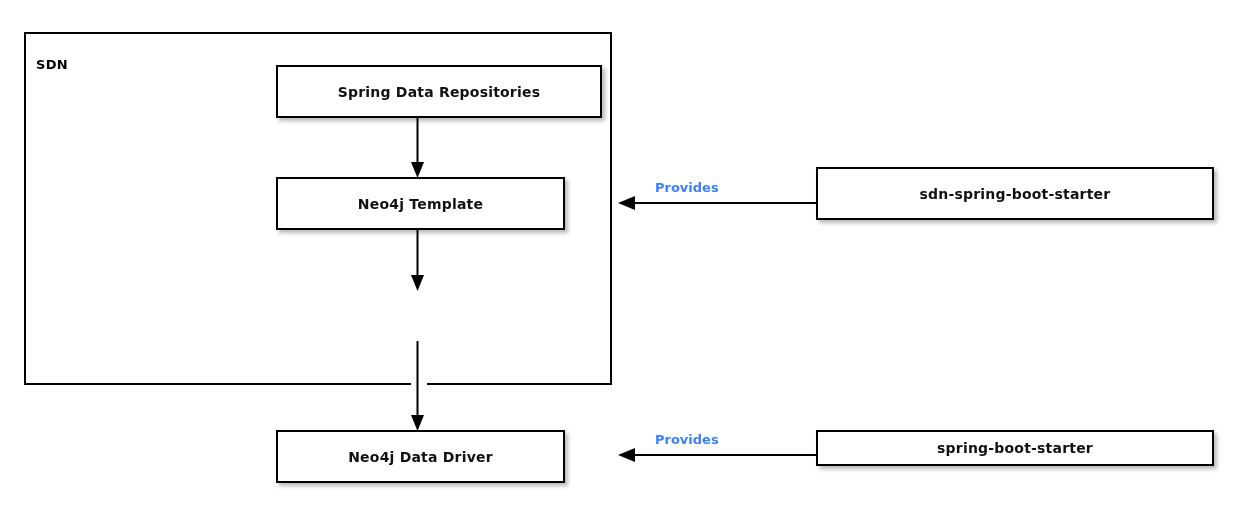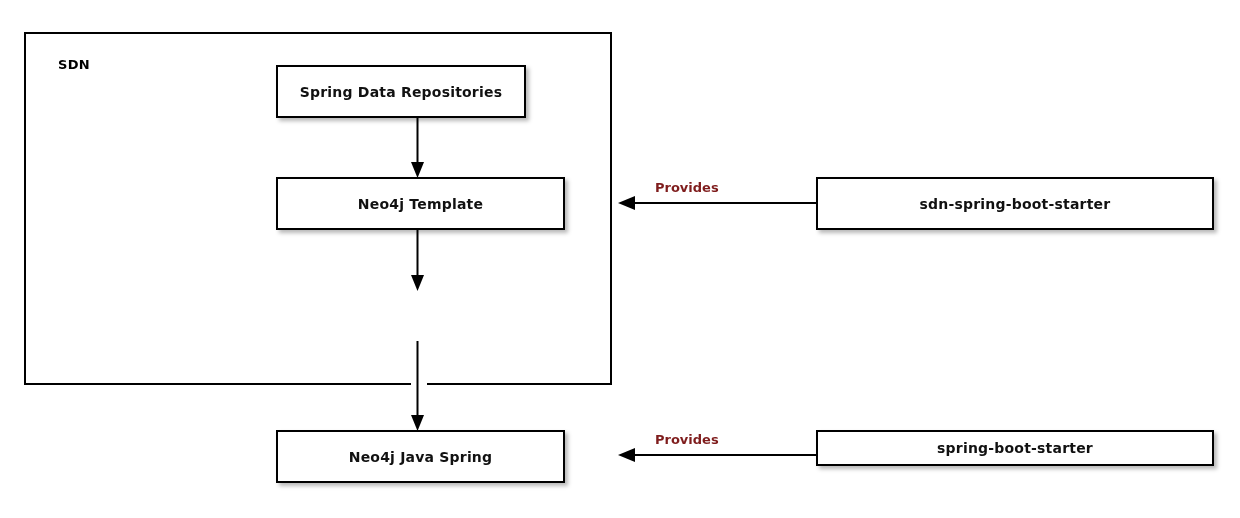--- a/index.html
+++ b/index.html
@@ -72,34 +72,34 @@
     font-size: 12.5px;
     font-weight: bold;
     color: #000000;
     line-height: 14px;
     white-space: pre-line;
   }
   .edge-label {
     position: absolute;
     font-size: 13px;
     font-weight: bold;
-    color: #7f1d1d;
+    color: #3b82f6;
     white-space: nowrap;
   }
 </style>
 </head>
 <body>
 
 <div id="canvas">
 
   <div class="group-box" style="left:24px; top:32px; width:588px; height:353px;"></div>
 
   <div class="border-gap" style="left:411px; top:380px; width:16px; height:9px;"></div>
 
-  <div class="group-label" style="left:58px; top:57px;">SDN</div>
+  <div class="group-label" style="left:36px; top:57px;">SDN</div>
 
 
   <div class="conn" style="left:405px; top:116px; width:26px; height:64px;">
     <svg width="26" height="64" viewBox="0 0 26 64">
       <line x1="12.5" y1="0" x2="12.5" y2="50" stroke="#000000" stroke-width="2"></line>
       <polygon points="12.5,62 6,46 19,46" fill="#000000"></polygon>
     </svg>
   </div>
 
   <div class="conn" style="left:405px; top:228px; width:26px; height:65px;">
@@ -125,34 +125,34 @@
   <div class="edge-label" style="left:655px; top:180px;">Provides</div>
 
   <div class="conn" style="left:616px; top:444px; width:204px; height:22px;">
     <svg width="204" height="22" viewBox="0 0 204 22">
       <line x1="200" y1="11" x2="16" y2="11" stroke="#000000" stroke-width="2"></line>
       <polygon points="2,11 19,4 19,18" fill="#000000"></polygon>
     </svg>
   </div>
   <div class="edge-label" style="left:655px; top:432px;">Provides</div>
 
-  <div class="node-box" style="left:276px; top:65px; width:250px; height:53px;">
+  <div class="node-box" style="left:276px; top:65px; width:326px; height:53px;">
     <span class="node-label">Spring Data Repositories</span>
   </div>
 
   <div class="node-box" style="left:276px; top:177px; width:289px; height:53px;">
     <span class="node-label">Neo4j Template</span>
   </div>
 
 
   <div class="node-box" style="left:276px; top:430px; width:289px; height:53px;">
-    <span class="node-label">Neo4j Java Spring</span>
+    <span class="node-label">Neo4j Data Driver</span>
   </div>
 
-  <div class="node-box" style="left:816px; top:177px; width:398px; height:53px;">
+  <div class="node-box" style="left:816px; top:167px; width:398px; height:53px;">
     <span class="node-label">sdn-spring-boot-starter</span>
   </div>
 
   <div class="node-box" style="left:816px; top:430px; width:398px; height:36px;">
     <span class="node-label">spring-boot-starter</span>
   </div>
 
 </div>
 
 </body></html>

